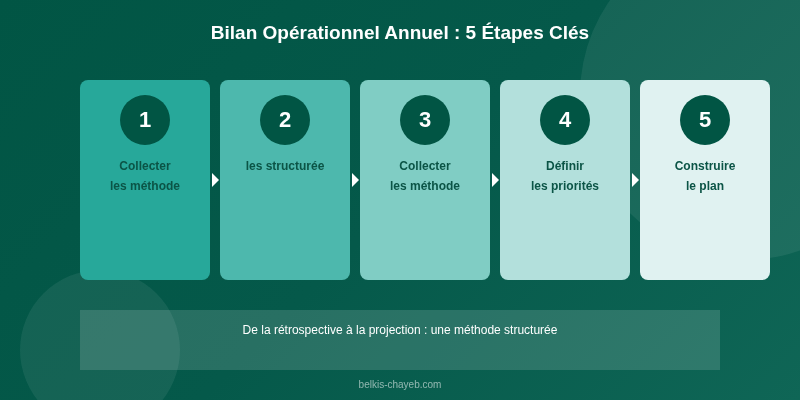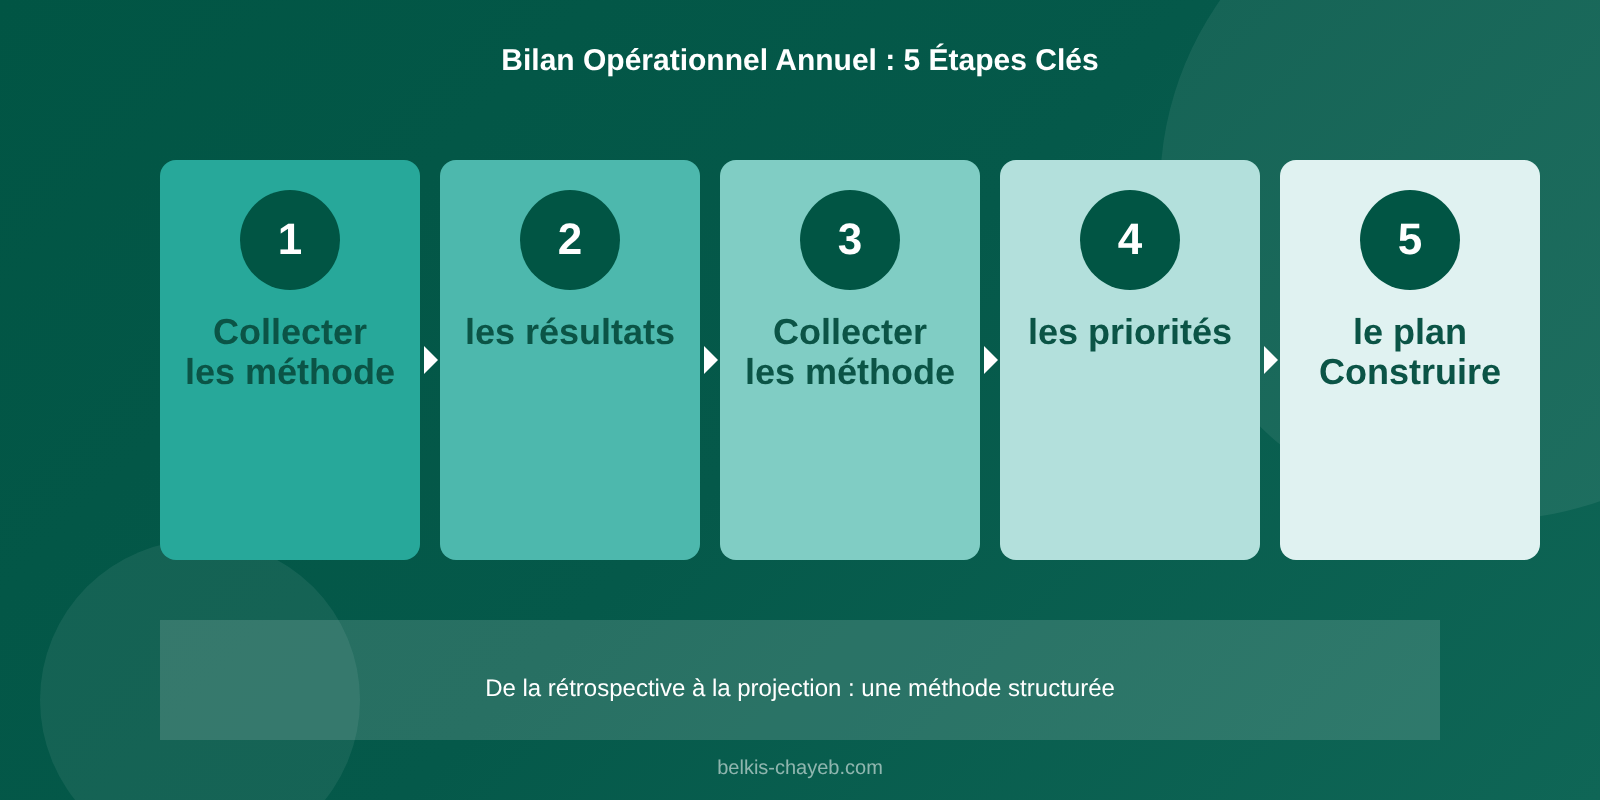--- a/index.html
+++ b/index.html
@@ -15,52 +15,52 @@
     background: rgba(255,255,255,0.07);
   }
   .deco-circle-bl {
     position: absolute; left: 20px; top: 270px;
     width: 160px; height: 160px; border-radius: 50%;
     background: rgba(255,255,255,0.07);
   }
   .title {
     position: absolute; left: 0; top: 22px; width: 800px;
     text-align: center; color: #ffffff;
-    font-size: 15px; font-weight: bold;
+    font-size: 19px; font-weight: bold;
   }
   .card {
     position: absolute; top: 80px; width: 130px; height: 200px;
     border-radius: 8px;
   }
   .circle {
     position: absolute; left: 40px; top: 15px;
     width: 50px; height: 50px; border-radius: 50%;
     background: #015544; color: #ffffff;
     font-size: 22px; font-weight: bold;
     display: flex; align-items: center; justify-content: center;
   }
   .label {
     position: absolute; left: 0; top: 76px; width: 130px;
     text-align: center; color: #0b5446;
-    font-size: 18px; font-weight: bold; line-height: 20px;
+    font-size: 12px; font-weight: bold; line-height: 20px;
   }
   .label span { display: block; }
   .arrow {
     position: absolute; top: 173px;
     width: 0; height: 0;
     border-top: 7px solid transparent;
     border-bottom: 7px solid transparent;
     border-left: 7px solid #ffffff;
   }
   .summary {
     position: absolute; left: 80px; top: 310px; width: 640px; height: 60px;
     background: rgba(255,255,255,0.14);
     color: #ffffff; text-align: center;
     font-size: 12px; line-height: 20px;
-    padding-top: 24px;
+    padding-top: 10px;
   }
   .summary span { display: block; }
   .footer {
     position: absolute; left: 0; top: 379px; width: 800px;
     text-align: center; color: rgba(255,255,255,0.55);
     font-size: 10px;
   }
 </style>
 </head>
 <body>
@@ -75,47 +75,48 @@
   <div class="label">
     <span>Collecter</span>
     <span>les méthode</span>
   </div>
 </div>
 <div class="arrow" style="left:212px;"></div>
 
 <div class="card" style="left:220px;background:#4db8ad;">
   <div class="circle">2</div>
   <div class="label">
-    <span>les résultats</span>
+    <span>les structurée</span>
   </div>
 </div>
 <div class="arrow" style="left:352px;"></div>
 
 <div class="card" style="left:360px;background:#80cdc4;">
   <div class="circle">3</div>
   <div class="label">
     <span>Collecter</span>
     <span>les méthode</span>
   </div>
 </div>
 <div class="arrow" style="left:492px;"></div>
 
 <div class="card" style="left:500px;background:#b3e0dc;">
   <div class="circle">4</div>
   <div class="label">
+    <span>Définir</span>
     <span>les priorités</span>
   </div>
 </div>
 <div class="arrow" style="left:632px;"></div>
 
 <div class="card" style="left:640px;background:#e0f2f1;">
   <div class="circle">5</div>
   <div class="label">
+    <span>Construire</span>
     <span>le plan</span>
-    <span>Construire</span>
   </div>
 </div>
 
 <div class="summary">
   <span>De la rétrospective à la projection : une méthode structurée</span>
 </div>
 
 <div class="footer">belkis-chayeb.com</div>
 
 </body></html>

